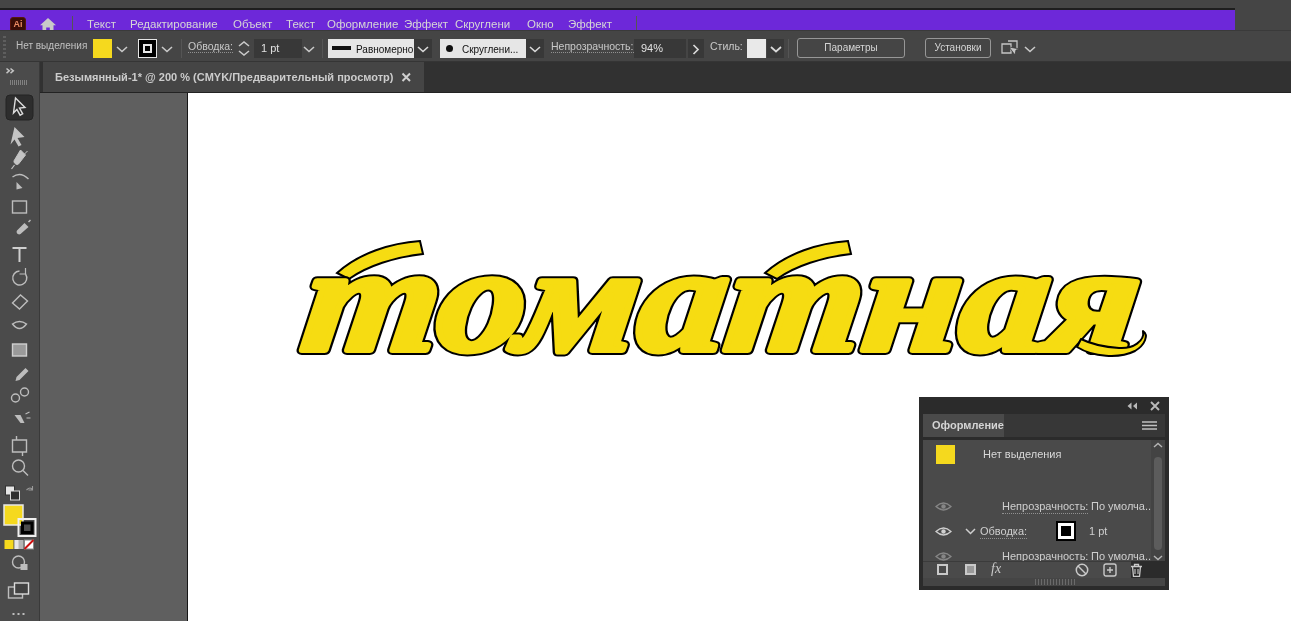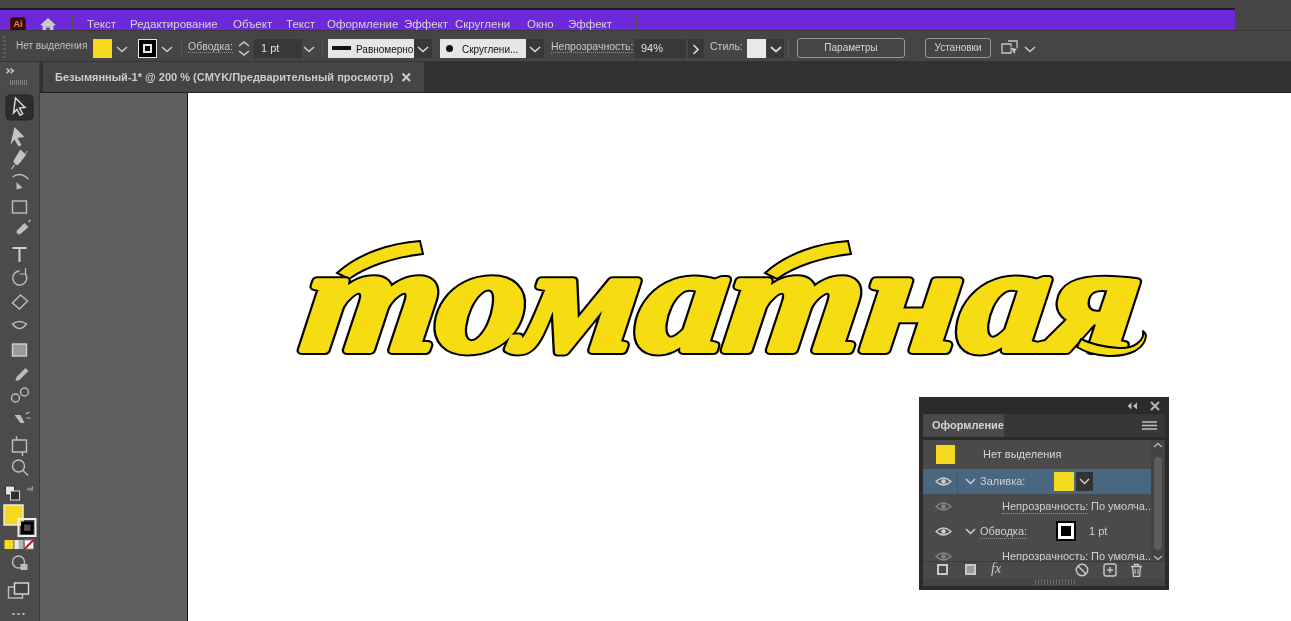--- a/index.html
+++ b/index.html
@@ -34,21 +34,21 @@
 
 #canvas{position:absolute;left:40px;top:93px;width:1251px;height:528px;background:#5f5f5f}
 #artboard{position:absolute;left:147px;top:0;width:1104px;height:528px;background:#fff;border-left:1px solid #161616}
 
 
 #panel{position:absolute;left:919px;top:397px;width:250px;height:193px;background:#2b2b2b;border-radius:0;color:#cfcfcf;font-size:11px}
 #paneltabs{position:absolute;left:4px;top:17px;width:242px;height:23px;background:#373737}
 #paneltab{position:absolute;left:0px;top:0;width:81px;height:23px;background:#4a4a4a;color:#d4d4d4;font-weight:bold;line-height:23px;padding-left:9px;font-size:11px}
 #panelbody{position:absolute;left:4px;top:43px;width:242px;height:121px;background:#4a4a4a;overflow:hidden}
 .prow{position:absolute;left:0;width:100%;height:25px;line-height:25px}
-#panelfoot{position:absolute;left:4px;top:164px;width:242px;height:17px;background:#4a4a4a;border-top:1px solid #3b3b3b}
+#panelfoot{position:absolute;left:4px;top:164px;width:208px;height:17px;background:#4a4a4a;border-top:1px solid #3b3b3b}
 </style></head><body>
 <div id="root">
 
 <div id="menubar">
   <div id="ailogo">Ai</div>
   <svg id="homeic" width="18" height="17" viewBox="0 0 18 17">
         <path d="M9 1 L17 8.2 L14.5 8.2 L14.5 16 L10.8 16 L10.8 10.5 L7.2 10.5 L7.2 16 L3.5 16 L3.5 8.2 L1 8.2 Z" fill="#c9c9c9"></path>
       </svg>
   <div class="menusep"></div>
   <span class="mitem" style="left:87px">Текст</span>
@@ -231,37 +231,20 @@
     <div id="paneltab">Оформление</div>
     <svg style="position:absolute;right:8px;top:7px" width="15" height="10">
           <path d="M0 1 h15 M0 4.5 h15 M0 8 h15" stroke="#c0c0c0" stroke-width="1.3"></path>
         </svg>
   </div>
   <div id="panelbody">
     <div class="prow" style="top:3px;height:26px">
       <div style="position:absolute;left:13px;top:2px;width:19px;height:19px;background:#f5d91e"></div>
       <span style="position:absolute;left:60px;top:0;color:#d8d8d8;line-height:23px">Нет выделения</span>
     </div>
-    <div class="prow" style="top:29px;background:#4a6781">
-      <svg style="position:absolute;left:12px;top:7px" width="17" height="11">
-            <path d="M1 5.5 Q8.5 -1.5 16 5.5 Q8.5 12.5 1 5.5 Z" fill="none" stroke="#cfcfcf" stroke-width="1.3"></path>
-            <circle cx="8.5" cy="5.5" r="2.2" fill="#cfcfcf"></circle>
-          </svg>
-      <div style="position:absolute;left:34px;top:0;width:1px;height:25px;background:#3e586e"></div>
-      <svg style="position:absolute;left:42px;top:9px" width="11" height="7">
-            <path d="M1 1 L5.5 5.5 L10 1" stroke="#cfcfcf" stroke-width="1.5" fill="none"></path>
-          </svg>
-      <span style="position:absolute;left:57px;top:0">Заливка:</span>
-      <div style="position:absolute;left:131px;top:3px;width:20px;height:19px;background:#f5d91e"></div>
-      <div style="position:absolute;left:153px;top:3px;width:17px;height:19px;background:#333333">
-            <svg style="position:absolute;left:3px;top:6px" width="11" height="7">
-              <path d="M1 1 L5.5 5.5 L10 1" stroke="#cfcfcf" stroke-width="1.5" fill="none"></path>
-            </svg>
-          </div>
-    </div>
     <div class="prow" style="top:54px">
       <svg style="position:absolute;left:12px;top:7px;opacity:.45" width="17" height="11">
             <path d="M1 5.5 Q8.5 -1.5 16 5.5 Q8.5 12.5 1 5.5 Z" fill="none" stroke="#cfcfcf" stroke-width="1.3"></path>
             <circle cx="8.5" cy="5.5" r="2.2" fill="#cfcfcf"></circle>
           </svg>
       <span class="dotted" style="position:absolute;left:79px;top:5px;line-height:14px">Непрозрачность:</span>
       <span style="position:absolute;left:168px;top:5px;line-height:14px">По умолча...</span>
     </div>
     <div class="prow" style="top:79px">
       <svg style="position:absolute;left:12px;top:7px" width="17" height="11">

